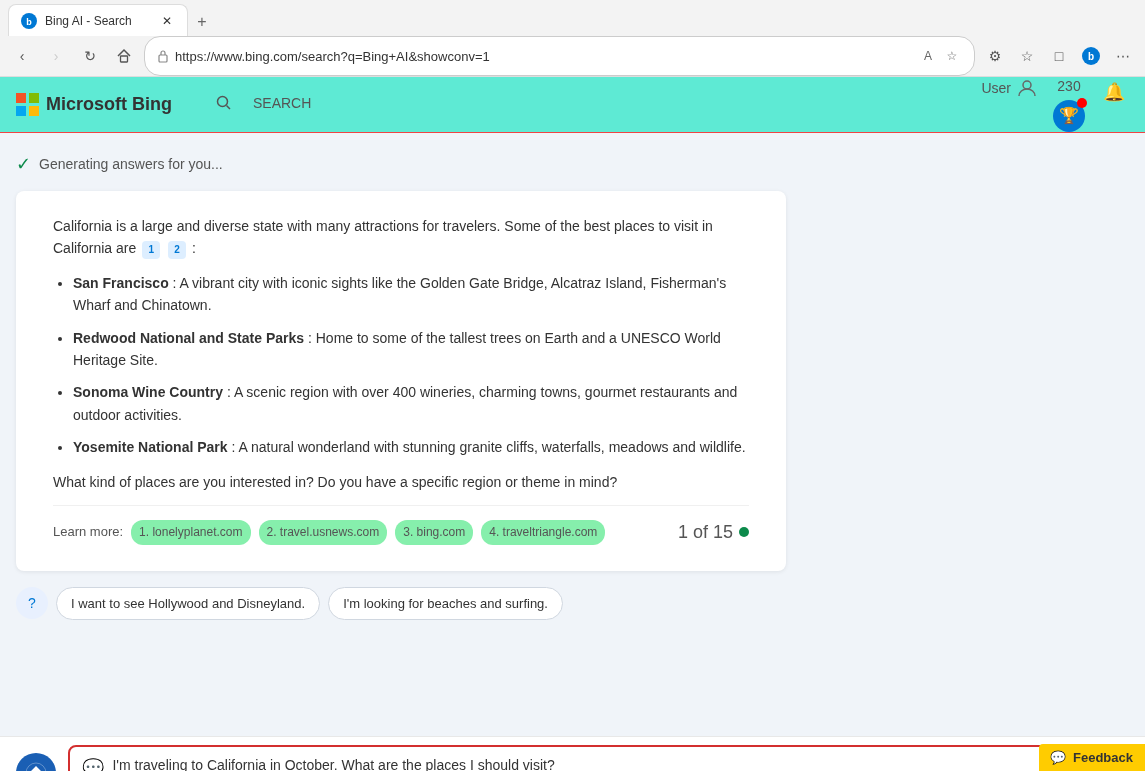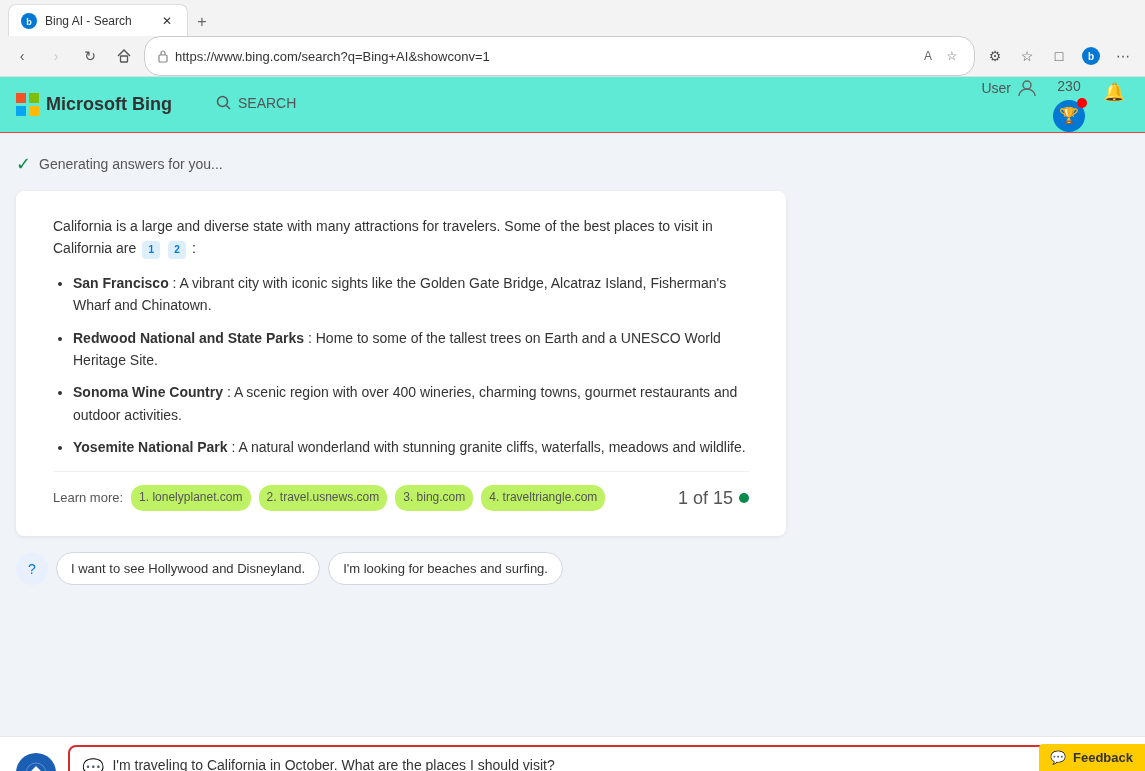--- a/index.html
+++ b/index.html
@@ -18,21 +18,21 @@
     .url-icons { display: flex; gap: 4px; }
     .url-icon { width: 20px; height: 20px; display: flex; align-items: center; justify-content: center; color: #666; font-size: 12px; cursor: pointer; }
     .browser-actions { display: flex; gap: 4px; align-items: center; }
     .browser-action-btn { width: 28px; height: 28px; display: flex; align-items: center; justify-content: center; border: none; background: none; cursor: pointer; color: #555; border-radius: 4px; font-size: 14px; }
 
     
     .bing-header { background: #5eead4; display: flex; align-items: center; padding: 0 16px; height: 56px; border-bottom: 1px solid #ef4444; gap: 24px; }
     .bing-logo { display: flex; align-items: center; gap: 6px; }
     .bing-logo-text { font-size: 18px; font-weight: 600; color: #333; }
     .bing-nav { display: flex; gap: 4px; margin-left: 8px; }
-    .nav-item { display: flex; align-items: center; gap: 6px; padding: 8px 12px; font-size: 14px; color: #555; cursor: pointer; text-decoration: none; border-bottom: 3px solid transparent; height: 48px; }
+    .nav-item { display: flex; align-items: center; gap: 21px; padding: 8px 12px; font-size: 14px; color: #555; cursor: pointer; text-decoration: none; border-bottom: 3px solid transparent; height: 48px; }
     .nav-item.active { color: #0078d4; border-bottom: 3px solid #0078d4; font-weight: 600; }
     .header-right { margin-left: auto; display: flex; align-items: flex-start; gap: 16px; }
     .user-info { display: flex; align-items: center; gap: 6px; font-size: 14px; color: #555; }
     .points-badge { display: flex; align-items: center; gap: 6px; font-size: 14px; color: #555; flex-direction: column; }
     .trophy-icon { width: 32px; height: 32px; background: #0078d4; border-radius: 50%; display: flex; align-items: center; justify-content: center; color: white; font-size: 16px; position: relative; }
     .trophy-dot { width: 10px; height: 10px; background: red; border-radius: 50%; position: absolute; top: -2px; right: -2px; }
     .bell-icon { width: 28px; height: 28px; display: flex; align-items: center; justify-content: center; color: #555; font-size: 18px; cursor: pointer; }
 
     
     .main-content { background: #f0f4f9; height: calc(771px - 36px - 36px - 40px - 56px); overflow-y: auto; display: flex; flex-direction: column; padding: 16px; gap: 12px; position: relative; }
@@ -49,21 +49,21 @@
 
     
     .chat-card { background: white; border-radius: 8px; padding: 24px 37px; font-size: 14px; line-height: 1.6; color: #333; max-width: 770px; box-shadow: 0 1px 4px rgba(0,0,0,0.08); }
     .chat-card p { margin-bottom: 12px; }
     .chat-card ul { margin: 0 0 12px 20px; }
     .chat-card li { margin-bottom: 10px; }
     .chat-card b { font-weight: 700; }
     .ref-num { display: inline-flex; align-items: center; justify-content: center; width: 18px; height: 18px; background: #ddeeff; color: #0078d4; font-size: 10px; border-radius: 4px; font-weight: 600; margin: 0 2px; vertical-align: middle; }
     .learn-more-row { display: flex; align-items: center; gap: 8px; flex-wrap: wrap; margin-top: 12px; padding-top: 12px; border-top: 1px solid #f0f0f0; }
     .learn-more-label { font-size: 13px; color: #555; font-weight: 500; }
-    .learn-more-link { font-size: 12px; color: #555; background: #bef264; padding: 3px 8px; border-radius: 12px; cursor: pointer; text-decoration: none; }
+    .learn-more-link { font-size: 12px; color: #555; background: #86efac; padding: 3px 8px; border-radius: 12px; cursor: pointer; text-decoration: none; }
     .page-count { margin-left: auto; font-size: 18px; color: #555; display: flex; align-items: center; gap: 6px; }
     .green-dot { width: 10px; height: 10px; background: #0c8a4b; border-radius: 50%; }
 
     
     .suggestions-row { display: flex; align-items: center; gap: 8px; flex-wrap: wrap; padding: 4px 0; }
     .suggestion-icon { width: 32px; height: 32px; border-radius: 50%; background: #e8f0fe; display: flex; align-items: center; justify-content: center; color: #0078d4; font-size: 14px; cursor: pointer; }
     .suggestion-btn { padding: 8px 14px; background: white; border: 1px solid #d0d7e0; border-radius: 20px; font-size: 13px; color: #333; cursor: pointer; white-space: nowrap; }
 
     
     .input-area { background: white; padding: 8px 16px; border-top: 1px solid #e8e8e8; display: flex; align-items: flex-start; gap: 12px; }
@@ -204,20 +204,21 @@
       </li>
       <li>
         <b>Sonoma Wine Country</b>
         <span>: A scenic region with over 400 wineries, charming towns, gourmet restaurants and outdoor activities.</span>
       </li>
       <li>
         <b>Yosemite National Park</b>
         <span>: A natural wonderland with stunning granite cliffs, waterfalls, meadows and wildlife.</span>
       </li>
     </ul>
+    <p>What kind of places are you interested in? Do you have a specific region or theme in mind?</p>
 
     <div class="learn-more-row">
       <span class="learn-more-label">Learn more:</span>
       <a class="learn-more-link">1. lonelyplanet.com</a>
       <a class="learn-more-link">2. travel.usnews.com</a>
       <a class="learn-more-link">3. bing.com</a>
       <a class="learn-more-link">4. traveltriangle.com</a>
       <div class="page-count">
         <span>1 of 15</span>
         <div class="green-dot"></div>

